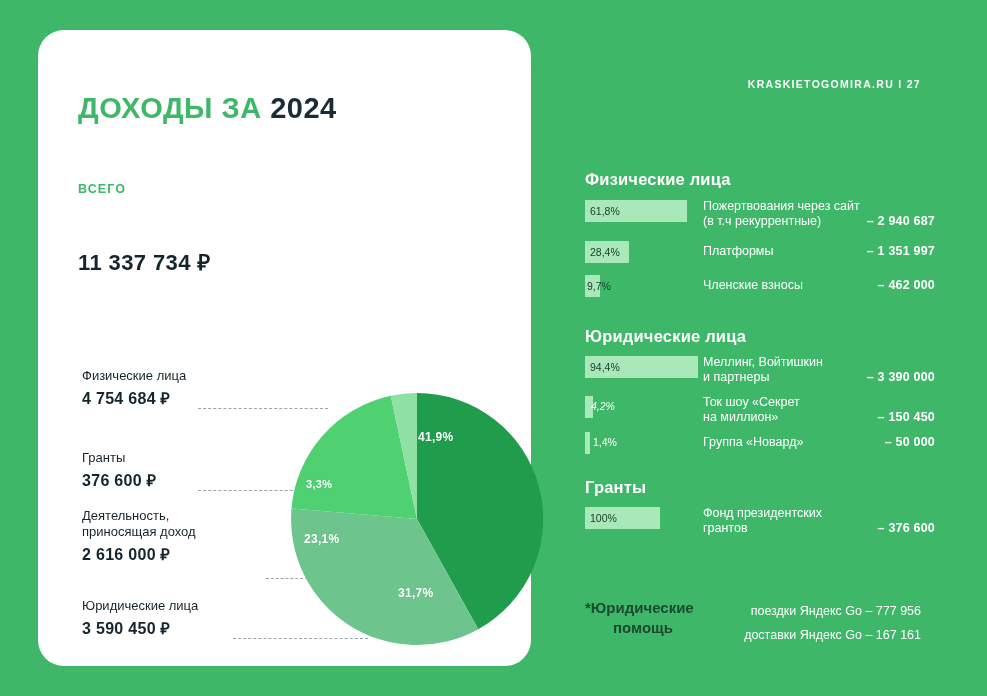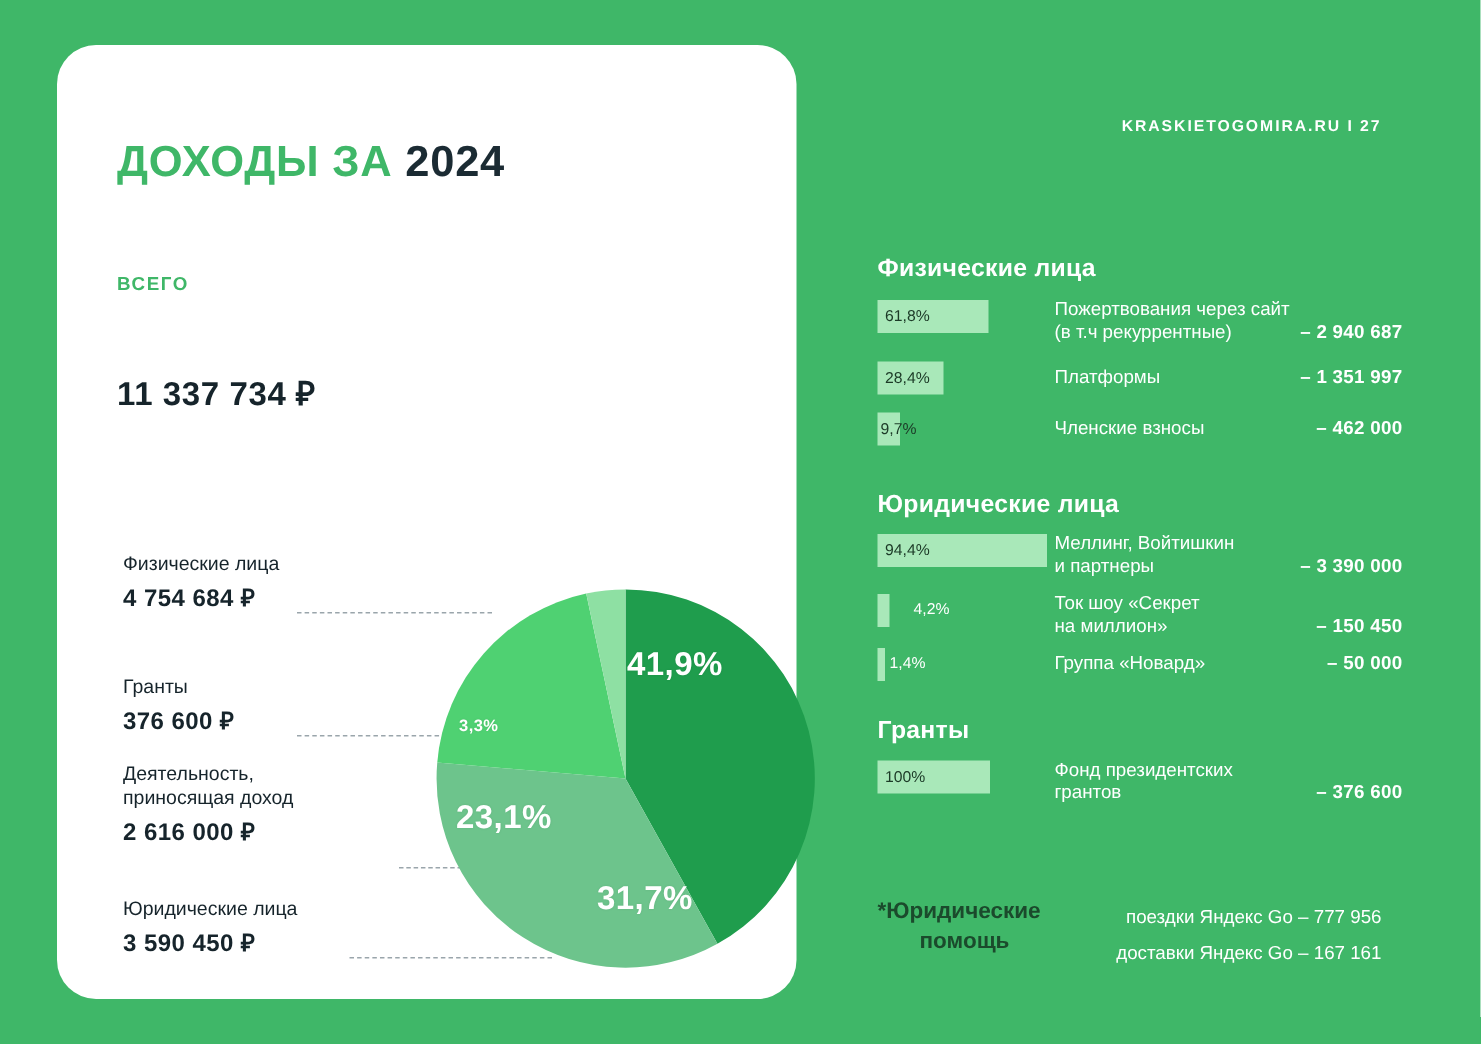--- a/index.html
+++ b/index.html
@@ -66,21 +66,21 @@
     height: 0;
   }
 
   
   #pie-wrap { position: absolute; left: 248px; top: 358px; width: 262px; height: 262px; }
   #pie { width: 262px; height: 262px; }
   .slice-label {
     position: absolute;
     color: #ffffff;
     font-weight: bold;
-    font-size: 22px;
+    font-size: 12px;
     letter-spacing: 0.3px;
     text-shadow: 0 0 2px rgba(0,0,0,0.08);
   }
 
   
   #site-credit {
     position: absolute;
     right: 66px; top: 78px;
     font-size: 10.5px;
     font-weight: bold;
@@ -204,21 +204,21 @@
       <div class="slice-label" style="left:18px;  top:144px;">23,1%</div>
       <div class="slice-label" style="left:20px;  top:90px; font-size:11px;">3,3%</div>
     </div>
   </div>
 
   <div id="site-credit">KRASKIETOGOMIRA.RU  I  27</div>
 
   <div class="sec-title" style="top:170px">Физические лица</div>
 
   <div class="bar-row" style="top:200px">
-    <div class="bar-box" style="width:74px">
+    <div class="bar-box" style="width:102px">
       <span class="bar-pct">61,8%</span>
     </div>
     <div class="row-name">
       <span>Пожертвования через сайт</span><br>
       <span>(в т.ч рекуррентные)</span>
     </div>
     <div class="row-amount" style="top:14px">– 2 940 687</div>
   </div>
 
   <div class="bar-row" style="top:241px">
@@ -245,21 +245,21 @@
     </div>
     <div class="row-name">
       <span>Меллинг, Войтишкин</span><br>
       <span>и партнеры</span>
     </div>
     <div class="row-amount" style="top:14px">– 3 390 000</div>
   </div>
 
   <div class="bar-row" style="top:396px">
     <div class="bar-box" style="width:8px"></div>
-    <span class="bar-pct" style="position:absolute; left:24px; top:4px; color:#ffffff; font-size:10.5px;">4,2%</span>
+    <span class="bar-pct" style="position:absolute; left:6px; top:4px; color:#ffffff; font-size:10.5px;font-style:italic;">4,2%</span>
     <div class="row-name">
       <span>Ток шоу «Секрет</span><br>
       <span>на миллион»</span>
     </div>
     <div class="row-amount" style="top:14px">– 150 450</div>
   </div>
 
   <div class="bar-row" style="top:432px">
     <div class="bar-box" style="width:5px"></div>
     <span class="bar-pct" style="position:absolute; left:8px; top:4px; color:#ffffff; font-size:10.5px;">1,4%</span>

